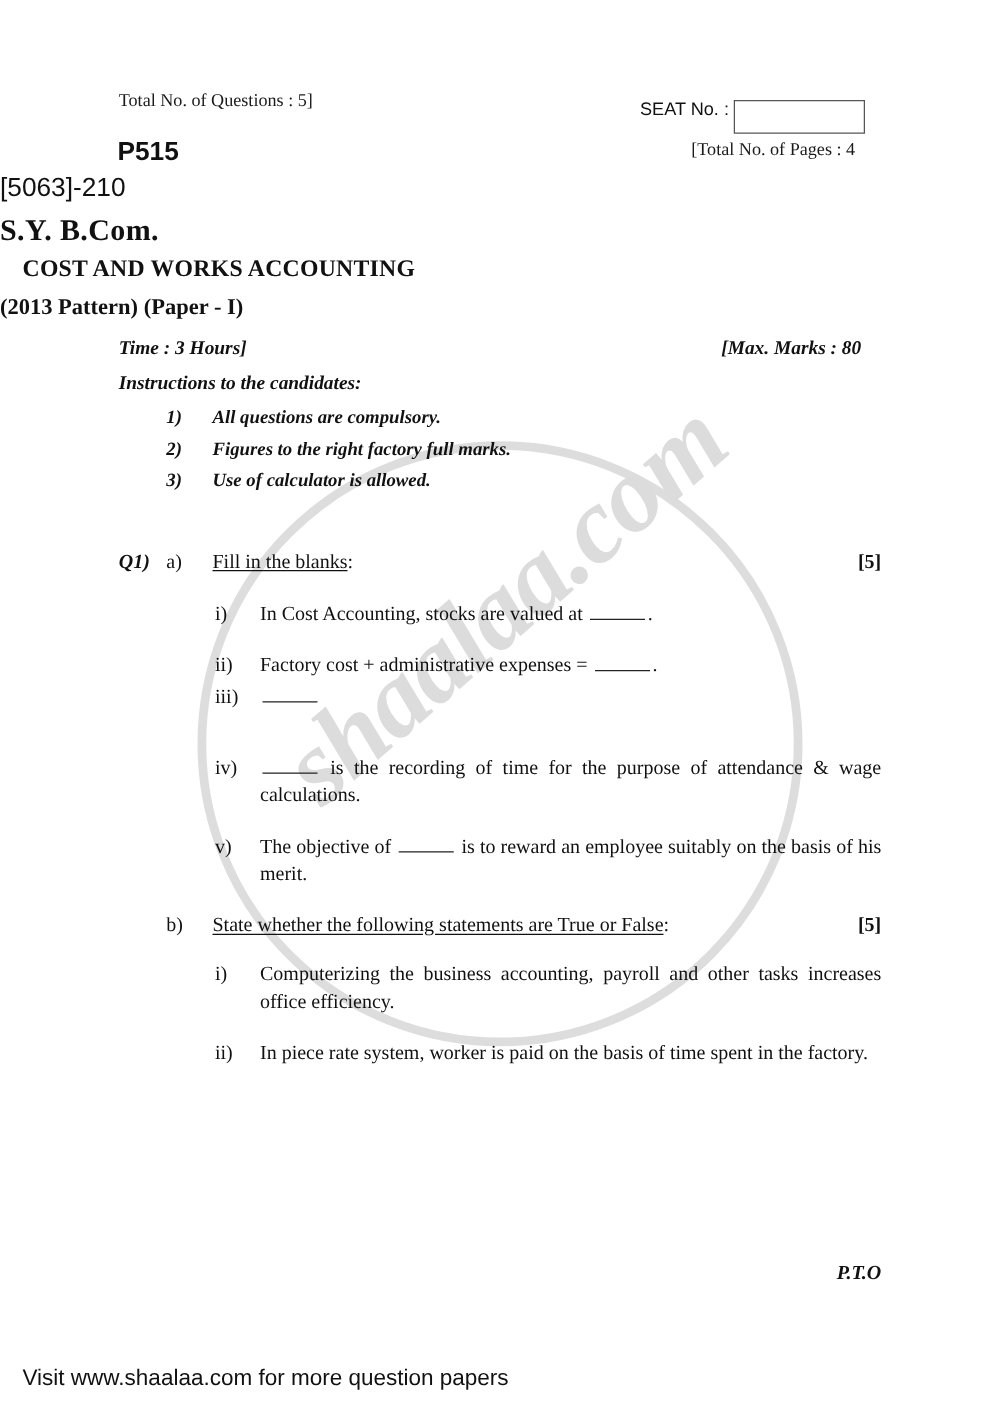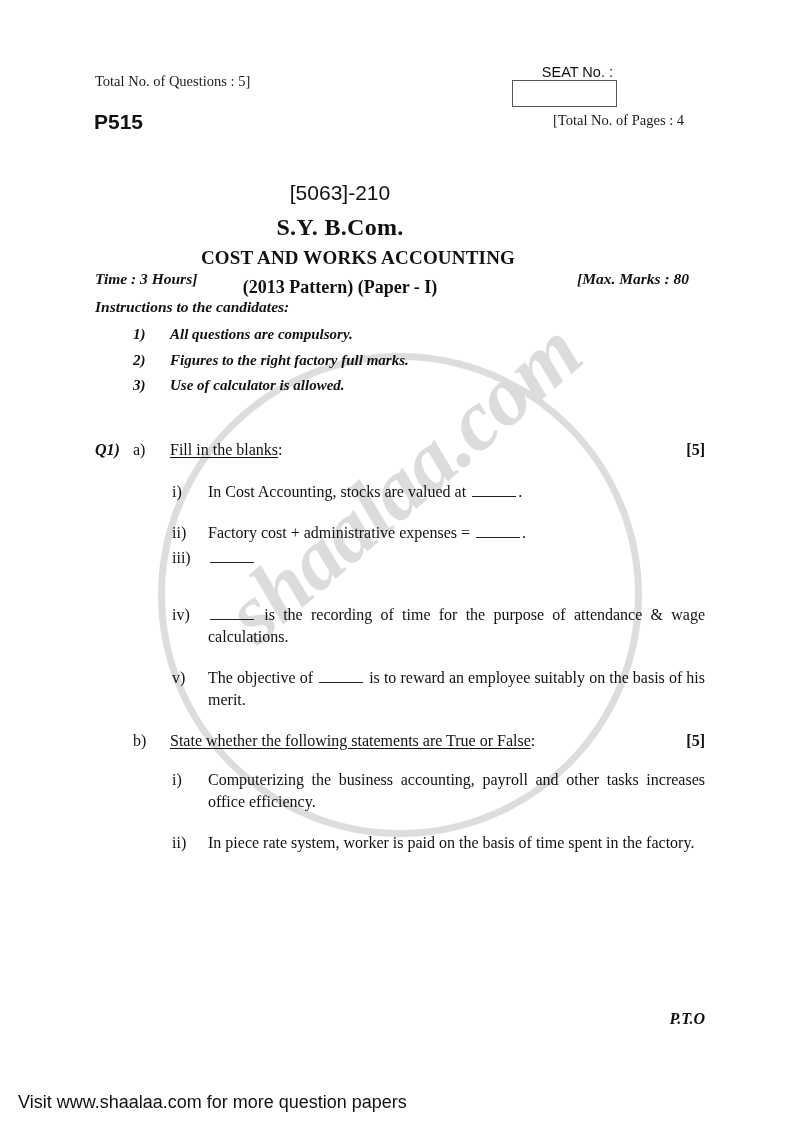--- a/index.html
+++ b/index.html
@@ -71,47 +71,45 @@
   #total-questions { left: 95px; top: 73px; }
   #paper-code {
     left: 94px; top: 110px;
     font-family: "Liberation Sans", sans-serif;
     font-size: 21px;
     font-weight: bold;
     letter-spacing: 0px;
     color: #111;
   }
   #seat-row {
-    left: 512px; top: 64px;
+    left: 512px; top: 80px;
     display: flex;
-    align-items: flex-end;
-    flex-direction: column;
+    align-items: flex-start;
   }
   #seat-label {
     font-family: "Liberation Sans", sans-serif;
     font-size: 14.5px;
     margin-right: 4px;
   }
   #seat-box {
     width: 105px;
     height: 27px;
     border: 1.6px solid #555;
     background: #fff;
     box-sizing: border-box;
   }
   #total-pages {
     left: 553px; top: 112px;
   }
 
   
   .title-center {
     width: 680px;
-    text-align: center;
+    text-align: left;
     left: 0;
-    margin-top: 42px;
   }
   #exam-code {
     top: 139px;
     font-family: "Liberation Sans", sans-serif;
     font-size: 21px;
     color: #111;
   }
   #degree {
     top: 172px;
     font-family: "Liberation Serif", serif;

